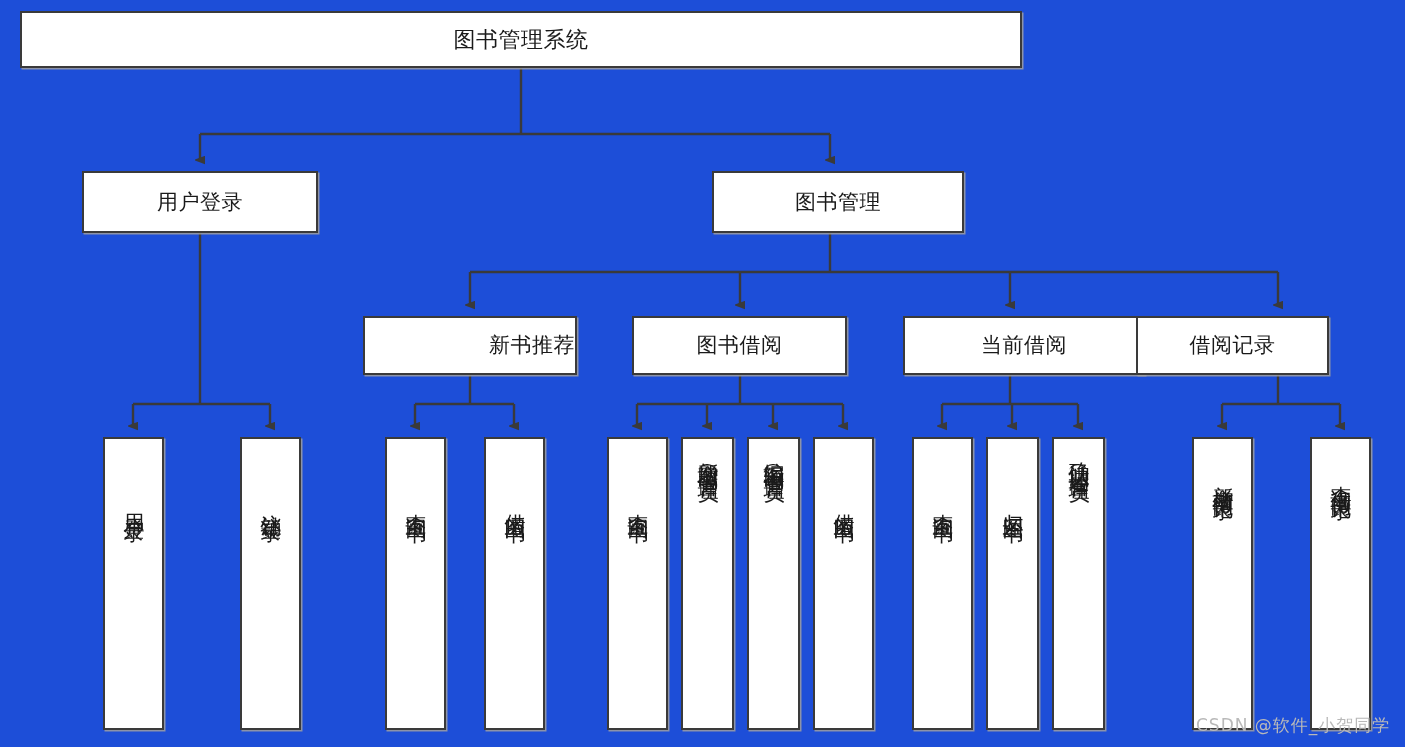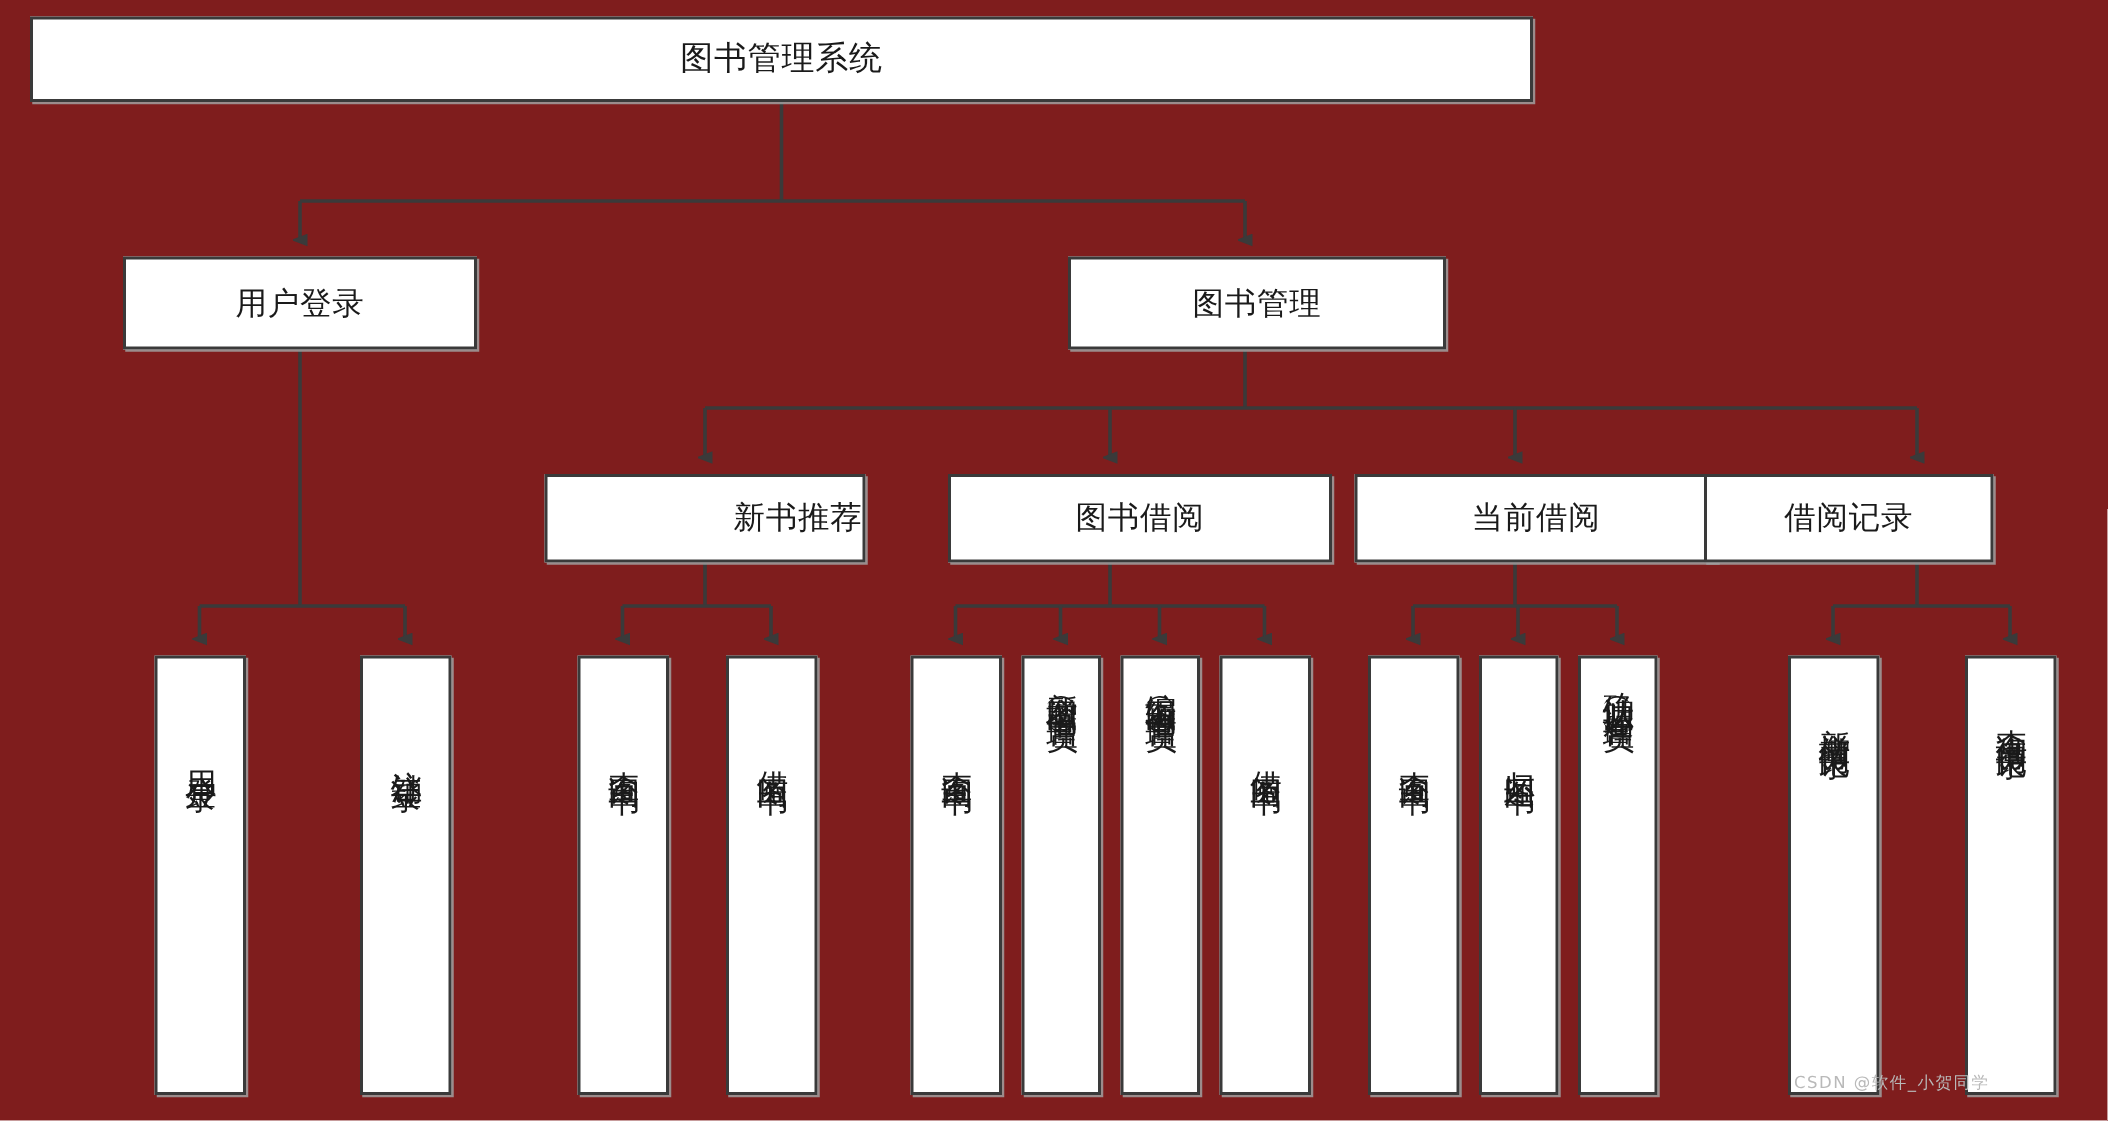--- a/index.html
+++ b/index.html
@@ -7,21 +7,21 @@
     padding: 0;
     background: #ffffff;
   }
   body {
     font-family: "DejaVu Sans", "Liberation Sans", sans-serif;
   }
   #canvas {
     position: relative;
     width: 1405px;
     height: 747px;
-    background: #7f1d1d;
+    background: #1d4ed8;
     overflow: hidden;
   }
   svg#edges {
     position: absolute;
     left: 0;
     top: 0;
     width: 1405px;
     height: 747px;
     pointer-events: none;
   }
@@ -54,21 +54,21 @@
     font-size: 21px;
     letter-spacing: 3px;
     line-height: 1;
     white-space: nowrap;
   }
   .node.leaf.tall-text { padding-top: 6px; }
   .node.leaf.mid-text { padding-top: 58px; }
   .watermark {
     position: absolute;
     color: #b9b9b9;
-    font-size: 11px;
+    font-size: 17px;
     letter-spacing: 1px;
     white-space: nowrap;
     user-select: none;
   }
 </style>
 </head>
 <body>
 
 <div id="canvas">
 
@@ -129,21 +129,21 @@
   <div class="node" style="left:82px; top:171px; width:236px; height:62px;">
     <span class="label">用户登录</span>
   </div>
   <div class="node" style="left:712px; top:171px; width:252px; height:62px;">
     <span class="label">图书管理</span>
   </div>
 
   <div class="node" style="left:363px; top:316px; width:214px; height:59px;justify-content:flex-end;">
     <span class="label">新书推荐</span>
   </div>
-  <div class="node" style="left:632px; top:316px; width:256px; height:59px;">
+  <div class="node" style="left:632px; top:316px; width:215px; height:59px;">
     <span class="label">图书借阅</span>
   </div>
   <div class="node" style="left:903px; top:316px; width:242px; height:59px;justify-content:center;">
     <span class="label">当前借阅</span>
   </div>
   <div class="node" style="left:1136px; top:316px; width:193px; height:59px;">
     <span class="label">借阅记录</span>
   </div>
 
   <div class="node leaf mid-text" style="left:103px; top:437px; width:61px; height:293px;">

